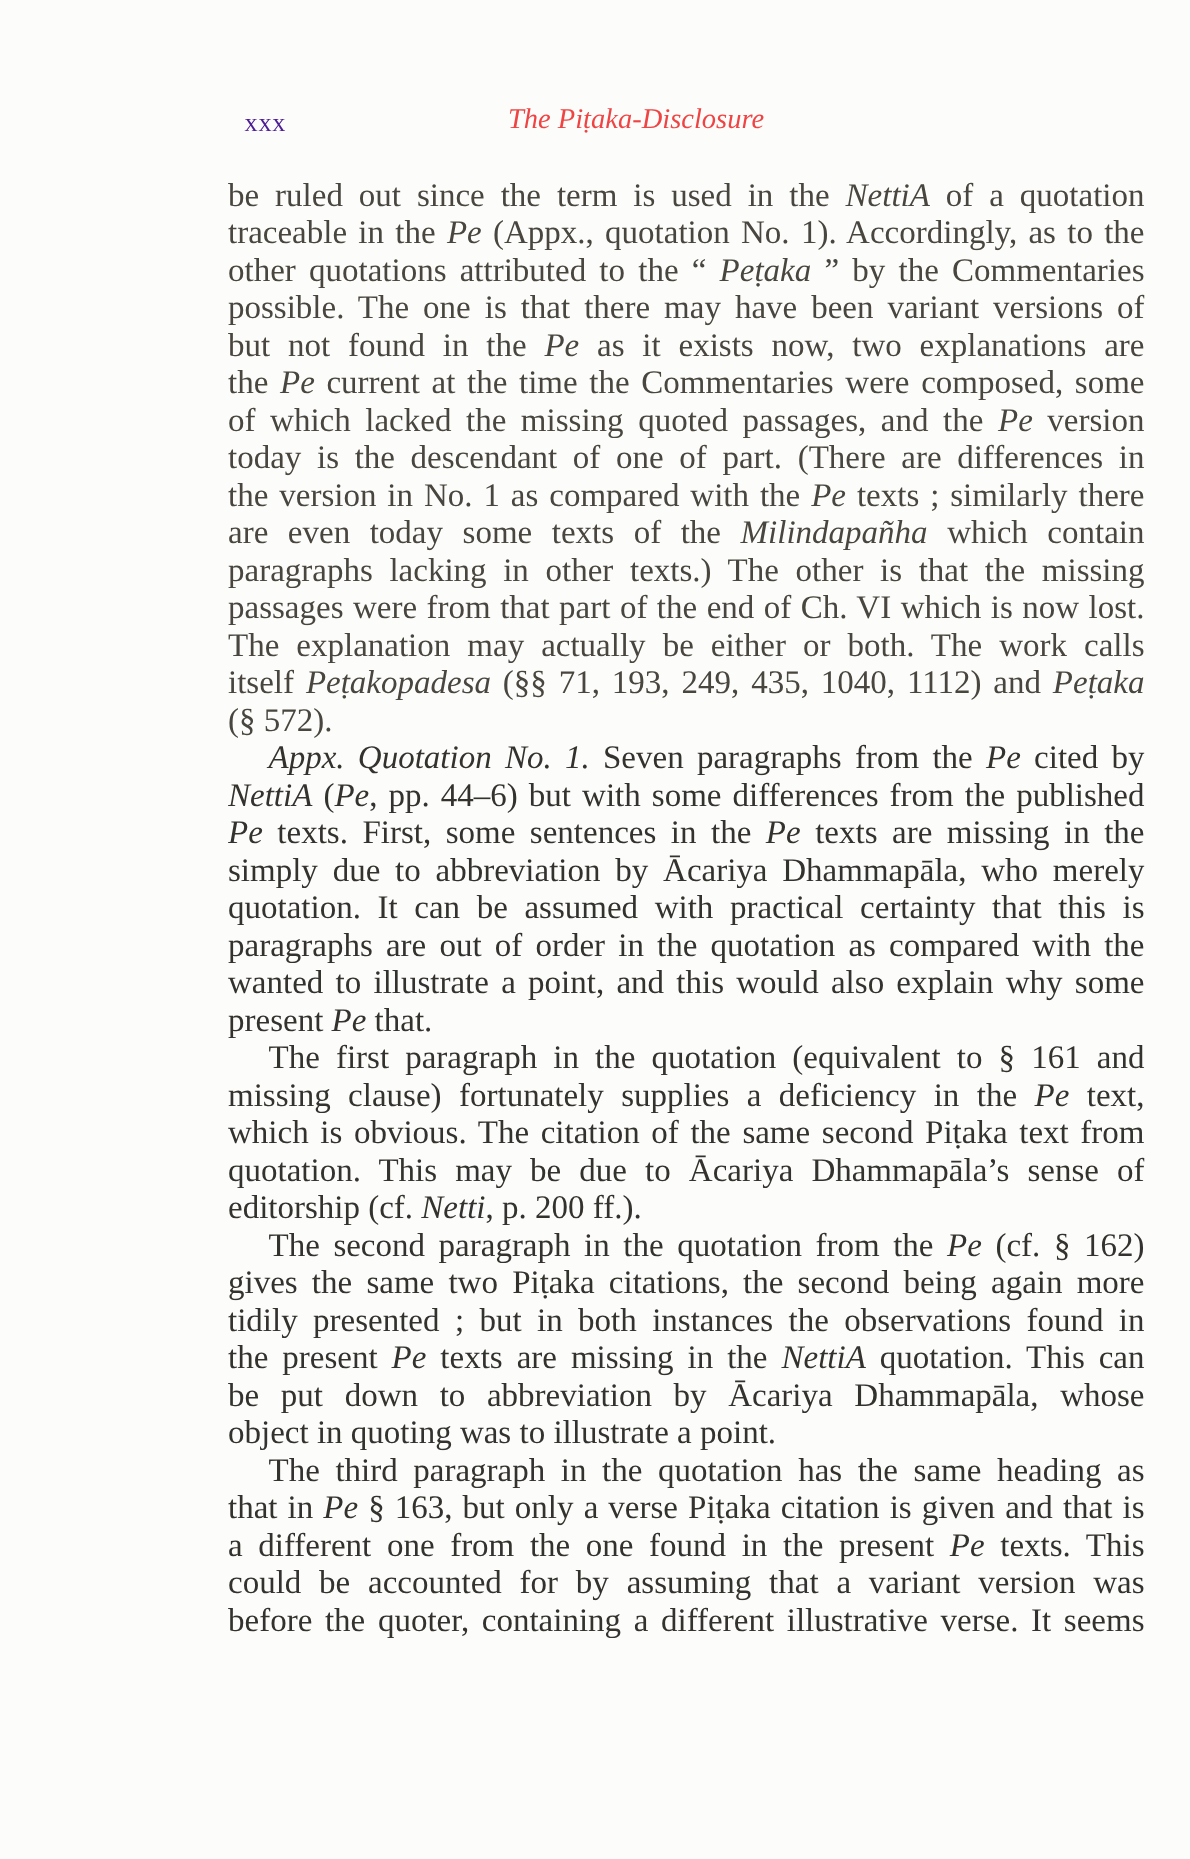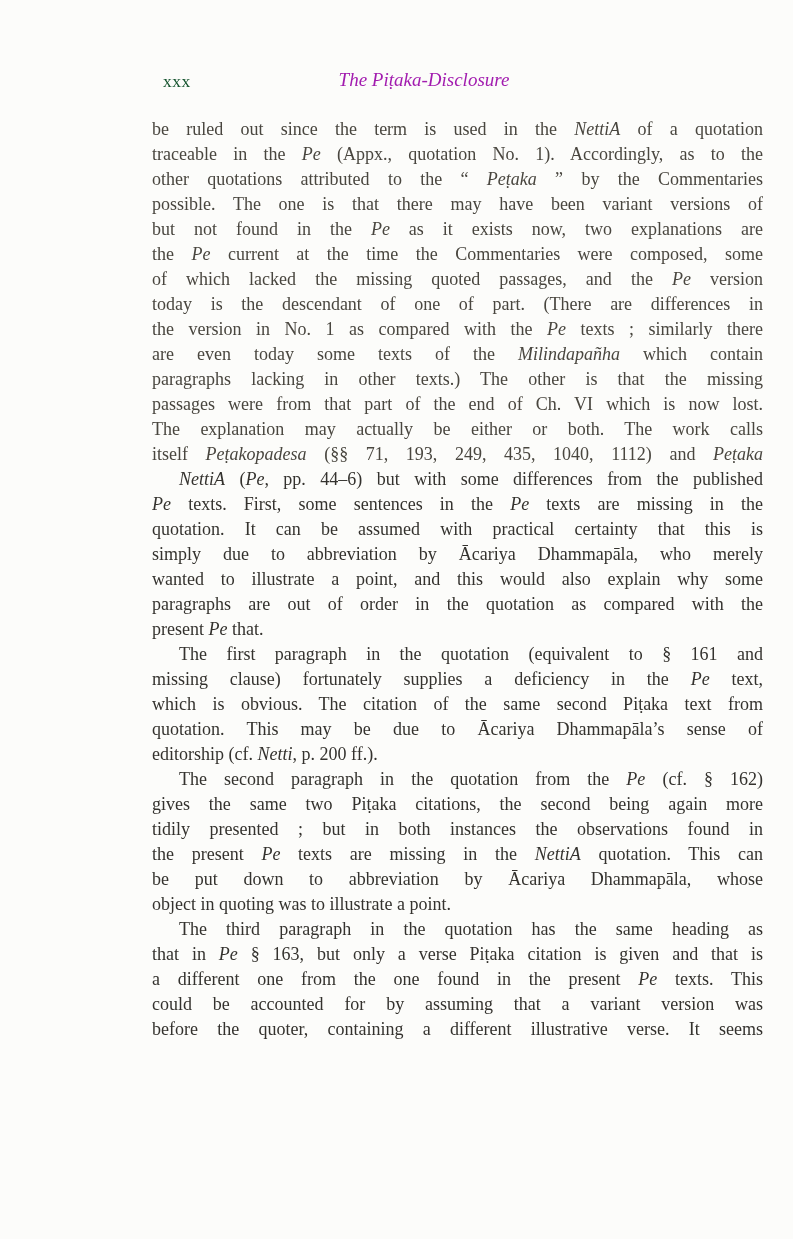--- a/index.html
+++ b/index.html
@@ -6,31 +6,31 @@
   body {
     width: 793px; height: 1239px;
     background: var(--bg, #fcfcfa);
     font-family: "Liberation Serif", "DejaVu Serif", serif;
     color: var(--ink, #34322e);
     position: relative; overflow: hidden;
   }
   .page { position: absolute; inset: 0; }
   .page-number {
     position: absolute; left: 163px; top: 71px;
-    font-size: 17.5px; letter-spacing: 0.5px; color: #14532d;
+    font-size: 17.5px; letter-spacing: 0.5px; color: #4c1d95;
   }
   .running-title {
     position: absolute; left: 424px; top: 69px; transform: translateX(-50%);
-    font-style: italic; font-size: 19px; white-space: nowrap; color: #a21caf;
+    font-style: italic; font-size: 19px; white-space: nowrap; color: #ef4444;
   }
   .body-text { position: absolute; left: 152px; top: 117px; width: 611px; }
   .paragraph { margin: 0; }
   .paragraph.faded { color: #49463f; }
   .line {
-    font-size: 18px; line-height: 25px; height: 25px;
+    font-size: 22px; line-height: 25px; height: 25px;
     text-align: justify; text-align-last: justify;
     overflow: hidden;
   }
   .line.para-end { text-align-last: left; }
   .paragraph.indent .line:first-child { text-indent: 27px; }
   .line i { font-style: italic; }
 </style>
 </head>
 <body style="--bg: #fcfcfa; --ink: #34322e;">
 
@@ -46,28 +46,30 @@
         <div class="line"><span>but not found in the </span><i>Pe</i><span> as it exists now, two explanations are</span></div>
         <div class="line"><span>the </span><i>Pe</i><span> current at the time the Commentaries were composed, some</span></div>
         <div class="line"><span>of which lacked the missing quoted passages, and the </span><i>Pe</i><span> version</span></div>
         <div class="line"><span>today is the descendant of one of part.  (There are differences in</span></div>
         <div class="line"><span>the version in No. 1 as compared with the </span><i>Pe</i><span> texts ; similarly there</span></div>
         <div class="line"><span>are even today some texts of the </span><i>Milindapañha</i><span> which contain</span></div>
         <div class="line"><span>paragraphs lacking in other texts.)  The other is that the missing</span></div>
         <div class="line"><span>passages were from that part of the end of Ch. VI which is now lost.</span></div>
         <div class="line"><span>The explanation may actually be either or both.  The work calls</span></div>
         <div class="line"><span>itself </span><i>Peṭakopadesa</i><span> (§§ 71, 193, 249, 435, 1040, 1112) and </span><i>Peṭaka</i></div>
+        <div class="line para-end"><span>(§ 572).</span></div>
       </div>
       <div class="paragraph indent">
+        <div class="line"><i>Appx. Quotation No. 1.</i><span>  Seven paragraphs from the </span><i>Pe</i><span> cited by</span></div>
         <div class="line"><i>NettiA</i><span> (</span><i>Pe</i><span>, pp. 44–6) but with some differences from the published</span></div>
         <div class="line"><i>Pe</i><span> texts.  First, some sentences in the </span><i>Pe</i><span> texts are missing in the</span></div>
+        <div class="line"><span>simply due to abbreviation by Ācariya Dhammapāla, who merely</span></div>
         <div class="line"><span>quotation.  It can be assumed with practical certainty that this is</span></div>
-        <div class="line"><span>simply due to abbreviation by Ācariya Dhammapāla, who merely</span></div>
+        <div class="line"><span>paragraphs are out of order in the quotation as compared with the</span></div>
         <div class="line"><span>wanted to illustrate a point, and this would also explain why some</span></div>
-        <div class="line"><span>paragraphs are out of order in the quotation as compared with the</span></div>
         <div class="line para-end"><span>present </span><i>Pe</i><span> that.</span></div>
       </div>
       <div class="paragraph indent">
         <div class="line"><span>The first paragraph in the quotation (equivalent to § 161 and</span></div>
         <div class="line"><span>missing clause) fortunately supplies a deficiency in the </span><i>Pe</i><span> text,</span></div>
         <div class="line"><span>which is obvious.  The citation of the same second Piṭaka text from</span></div>
         <div class="line"><span>quotation.  This may be due to Ācariya Dhammapāla’s sense of</span></div>
         <div class="line para-end"><span>editorship (cf. </span><i>Netti</i><span>, p. 200 ff.).</span></div>
       </div>
       <div class="paragraph indent">

